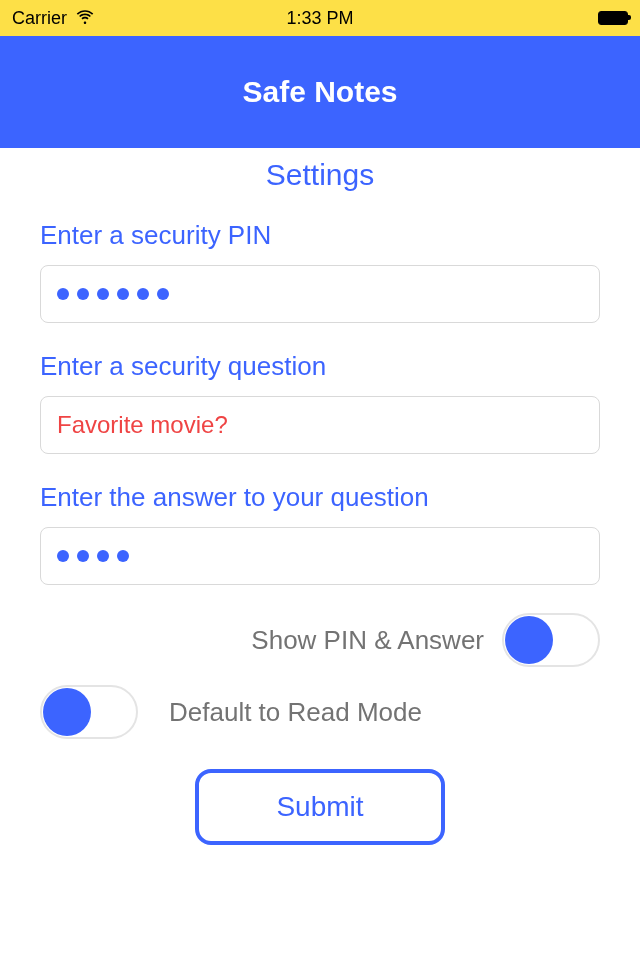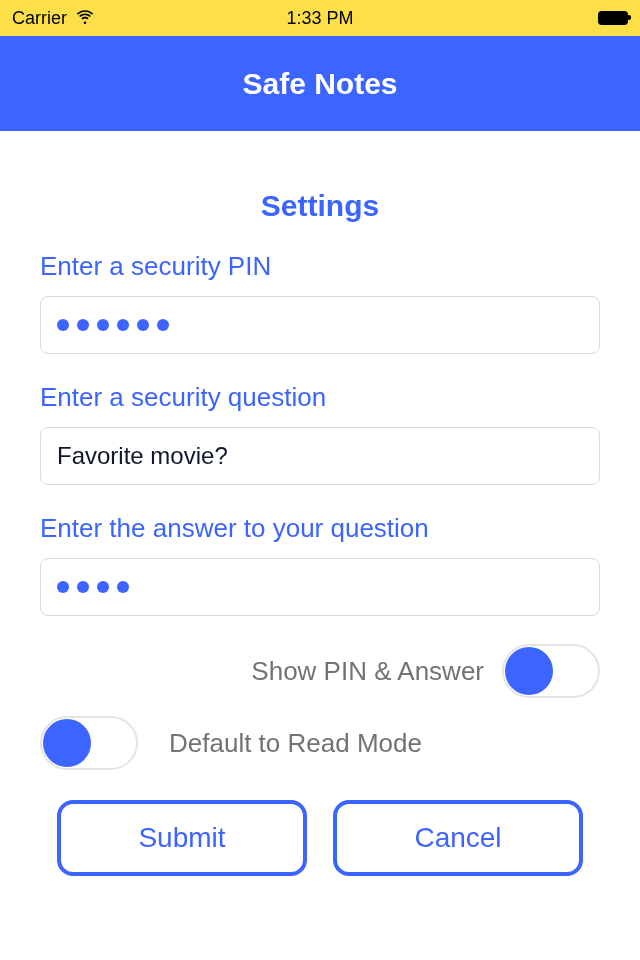--- a/index.html
+++ b/index.html
@@ -65,61 +65,60 @@
     }
     .battery-fill {
       background: #000;
       height: 100%;
       width: 100%;
       border-radius: 1px;
     }
     
     .nav-header {
       background: #3c64ff;
-      height: 95px;
+      height: 112px;
       display: flex;
       align-items: center;
       justify-content: center;
     }
     .nav-title {
       color: #fff;
       font-size: 30px;
       font-weight: 700;
     }
     
     .content {
       padding: 10px 40px 0 40px;
     }
     .page-title {
       color: #3c64ff;
       font-size: 30px;
-      font-weight: 700;
+      font-weight: 400;
       text-align: center;
       margin-bottom: 28px;
-      margin-top: 48px;
     }
     .form-label {
       color: #3c64ff;
       font-size: 26px;
       font-weight: 400;
       margin-bottom: 14px;
     }
     .input-field {
       width: 100%;
       border: 1px solid #d9d9d9;
       border-radius: 8px;
       padding: 14px 16px;
       font-size: 24px;
       margin-bottom: 28px;
       min-height: 58px;
       display: flex;
       align-items: center;
     }
     .input-text {
-      color: #0f172a;
+      color: #ef4444;
       font-size: 24px;
     }
     .dots {
       display: flex;
       gap: 8px;
       align-items: center;
     }
     .dot {
       width: 12px;
       height: 12px;
@@ -254,15 +253,14 @@
   <div class="toggle-row-left">
     <div class="toggle">
       <div class="toggle-knob"></div>
     </div>
     <span class="toggle-label">Default to Read Mode</span>
   </div>
 
 
   <div class="button-row">
     <div class="action-btn">Submit</div>
-    <div class="action-btn">Cancel</div>
   </div>
 </div>
 
 </body></html>

